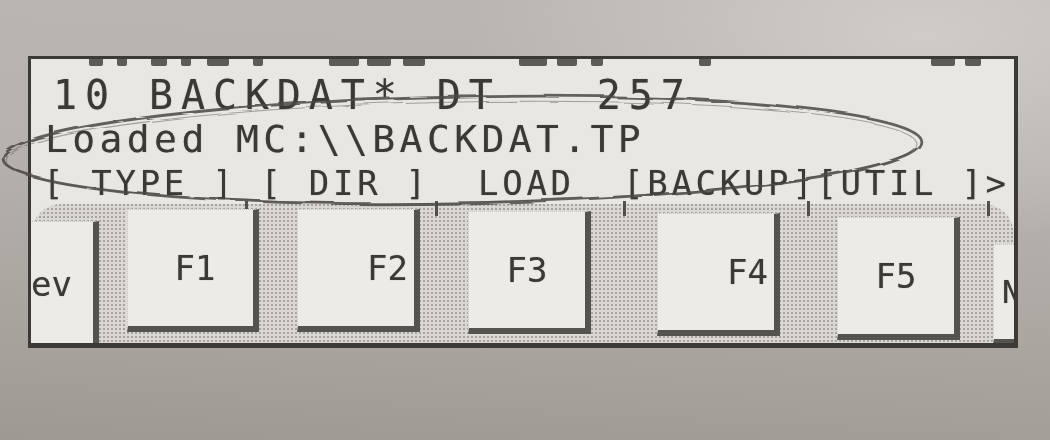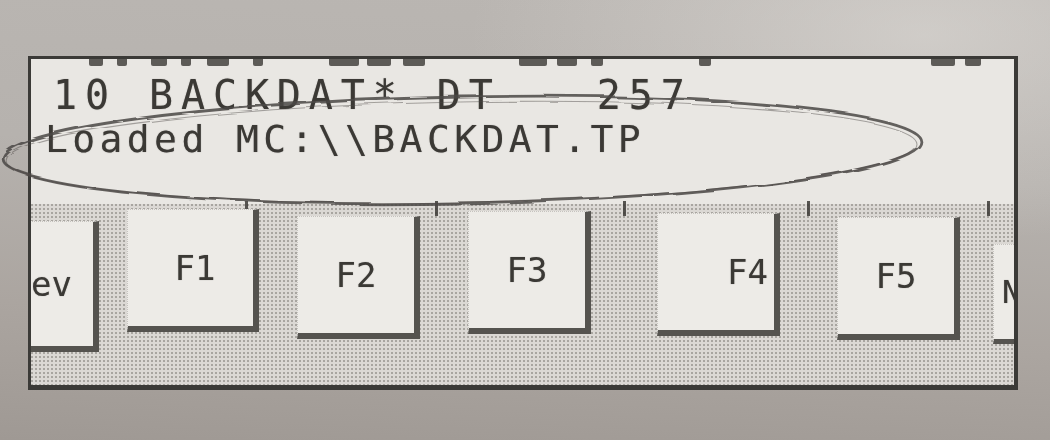--- a/index.html
+++ b/index.html
@@ -7,57 +7,58 @@
     position:relative; width:1050px; height:440px; overflow:hidden;
     background:
       radial-gradient(700px 320px at 88% 8%, rgba(226,223,219,.55), transparent 65%),
       linear-gradient(183deg, #bab6b2 0%, #b6b2ae 38%, #aba5a0 72%, #9f9994 100%);
     font-family:"DejaVu Sans Mono", monospace;
   }
   .photo{ position:absolute; inset:0; filter: blur(0.45px); }
 
   
   .frame{
-    position:absolute; left:28px; top:56px; width:990px; height:334px;
+    position:absolute; left:28px; top:56px; width:990px; height:292px;
     box-sizing:border-box; border:solid var(--frame-border,#3b3a37);
     border-width:3px 4px 5px 3px;
     background:var(--screen-bg,#e9e7e3);
     overflow:hidden;
   }
   .frag{ position:absolute; top:0; height:7px; background:#3e3c38; opacity:.82; border-radius:0 0 2px 2px; }
 
   .line{ position:absolute; white-space:pre; color:var(--ink,#3b3935);
          text-shadow:0 0 1px rgba(59,57,53,.5); }
   .line1{ left:22px; top:13px;  font-size:40px; letter-spacing:7.9px; }
   .line2{ left:14px; top:58px;  font-size:38px; letter-spacing:4.4px; }
   .line3{ left:12px; top:104px; font-size:34px; letter-spacing:3.7px; }
 
   
   .keyarea{
     position:absolute; left:0; right:0; top:145px; bottom:0;
     background-color:var(--halftone-bg,#dbd8d4);
     background-image:radial-gradient(circle at 1px 1px, rgba(118,114,108,.5) .9px, transparent 1.3px);
     background-size:4px 4px;
+    border-radius:31px;
   }
   .tick{ position:absolute; top:-3px; width:3px; height:15px; background:rgba(60,58,54,.85); }
 
   button{ -webkit-appearance:none; appearance:none; margin:0; font-family:inherit; cursor:pointer; }
   .fkey, .prevkey, .nextkey{
     position:absolute; box-sizing:content-box;
     background:#edebe7;
     border-top:1px dotted #c6c3bf; border-left:1px dotted #c6c3bf;
     border-right:6px solid var(--key-shadow,#55534f);
     border-bottom:6px solid var(--key-shadow,#55534f);
     color:var(--ink,#3b3935); font-size:34px;
     display:flex; align-items:center; justify-content:center;
     text-shadow:0 0 1px rgba(59,57,53,.5);
   }
   .fkey{ width:104px; height:114px; }
   .fkey1{ left:96px;  top:5px;padding-left:15px; }
-  .fkey2{ left:266px; top:12px; }
+  .fkey2{ left:266px; top:5px;justify-content:flex-end; }
   .fkey3{ left:437px; top:7px; }
   .fkey4{ left:626px; top:9px;justify-content:flex-end; }
   .fkey5{ left:806px; top:13px; }
   .prevkey{ left:-3px; top:17px; width:56px; height:122px;
             justify-content:flex-start; padding-left:2px; }
   .nextkey{ left:962px; top:40px; width:16px; height:92px; overflow:hidden;
             border-right-width:4px; border-bottom-width:5px; justify-content:flex-start; }
   .nextkey span{ margin-left:2px; font-size:32px; }
 
   .annot{ position:absolute; left:0; top:0; pointer-events:none; }
@@ -85,20 +86,21 @@
           <div class="frag" style="left: 560px; width: 12px;"></div>
           <div class="frag" style="left: 668px; width: 12px;"></div>
           <div class="frag" style="left: 900px; width: 24px;"></div>
           <div class="frag" style="left: 934px; width: 16px;"></div>
         </div>
 
       <div class="line line1">10 BACKDAT* DT   257</div>
 
       <div class="line line2">Loaded MC:\\BACKDAT.TP</div>
 
+      <div class="line line3">[ TYPE ] [ DIR ]  LOAD  [BACKUP][UTIL ]&gt;</div>
 
       <div class="keyarea">
         <div id="ticks">
             <div class="tick" style="left: 214px;"></div>
             <div class="tick" style="left: 404px;"></div>
             <div class="tick" style="left: 592px;"></div>
             <div class="tick" style="left: 776px;"></div>
             <div class="tick" style="left: 956px;"></div>
           </div>
 

